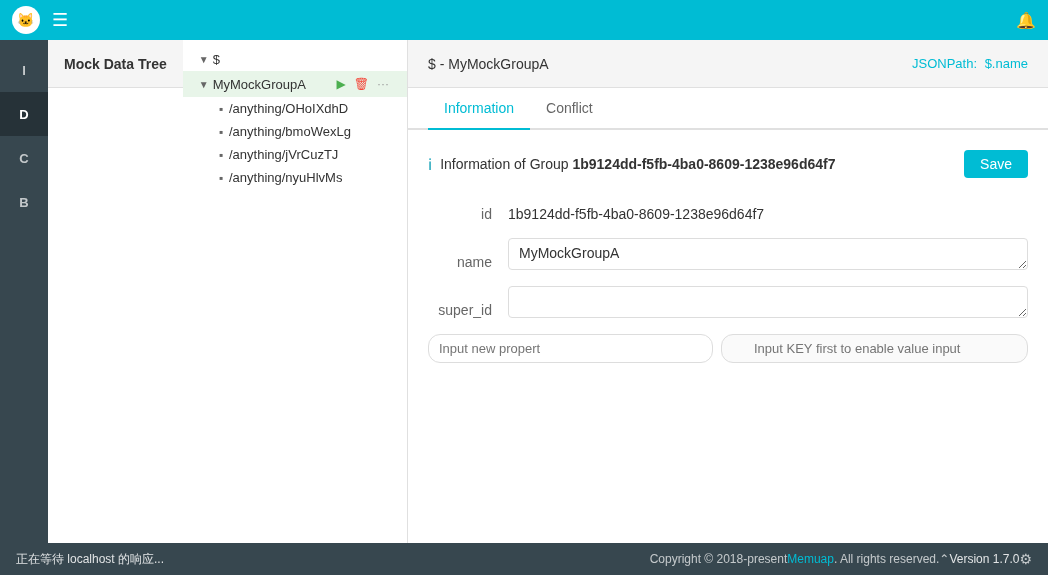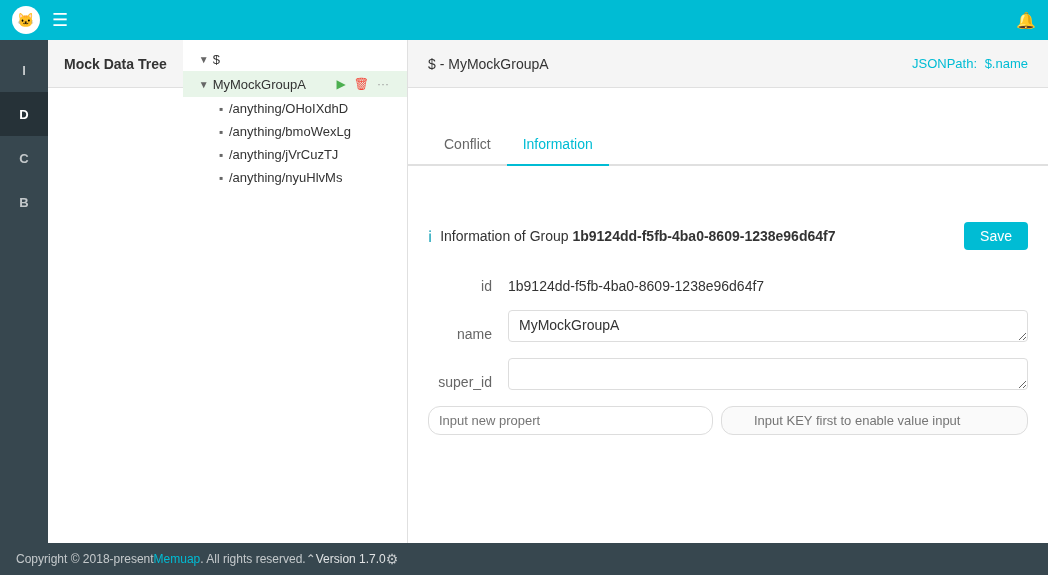--- a/index.html
+++ b/index.html
@@ -87,21 +87,20 @@
     .tree-group { padding-left: 16px; }
     .tree-child { padding-left: 36px; }
 
     
     .content-panel {
       flex: 1;
       background: white;
       display: flex;
       flex-direction: column;
       overflow: hidden;
-      gap: 36px;
     }
     .content-header {
       height: 48px;
       background: #f5f5f5;
       border-bottom: 1px solid #e0e0e0;
       display: flex;
       align-items: center;
       justify-content: space-between;
       padding: 0 20px;
       flex-shrink: 0;
@@ -294,22 +293,22 @@
 
     <div class="content-header">
       <div class="content-header-left">$ - MyMockGroupA</div>
       <div class="content-header-right">
         <span>JSONPath:</span>
         <span style="color:#00bcd4; margin-left:4px;">$.name</span>
       </div>
     </div>
 
     <div class="tabs">
+      <div class="tab active">Information</div>
       <div class="tab">Conflict</div>
-      <div class="tab active">Information</div>
     </div>
 
     <div class="content-body">
 
       <div class="info-banner">
         <span class="info-icon">ℹ</span>
         <span class="info-text">
           <span>Information of Group</span>
           <strong> <span>1b9124dd-f5fb-4ba0-8609-1238e96d64f7</span></strong>
         </span>
@@ -333,20 +332,21 @@
 
       <div class="new-prop-row">
         <input class="new-prop-input" type="text" placeholder="Input new propert" style="">
         <input class="new-prop-input disabled" type="text" disabled="" placeholder="Input KEY first to enable value input" style="">
       </div>
     </div>
   </div>
 </div>
 
 <div class="footer">
+  <div class="footer-left">正在等待 localhost 的响应...</div>
   <div class="footer-right">
     <span>Copyright © 2018-present</span>
     <span class="memuar">Memuар</span>
     <span>. All rights reserved.</span>
     <span>⌃</span>
     <span class="footer-version">Version 1.7.0</span>
     <span class="footer-gear">⚙</span>
   </div>
 </div>
 

